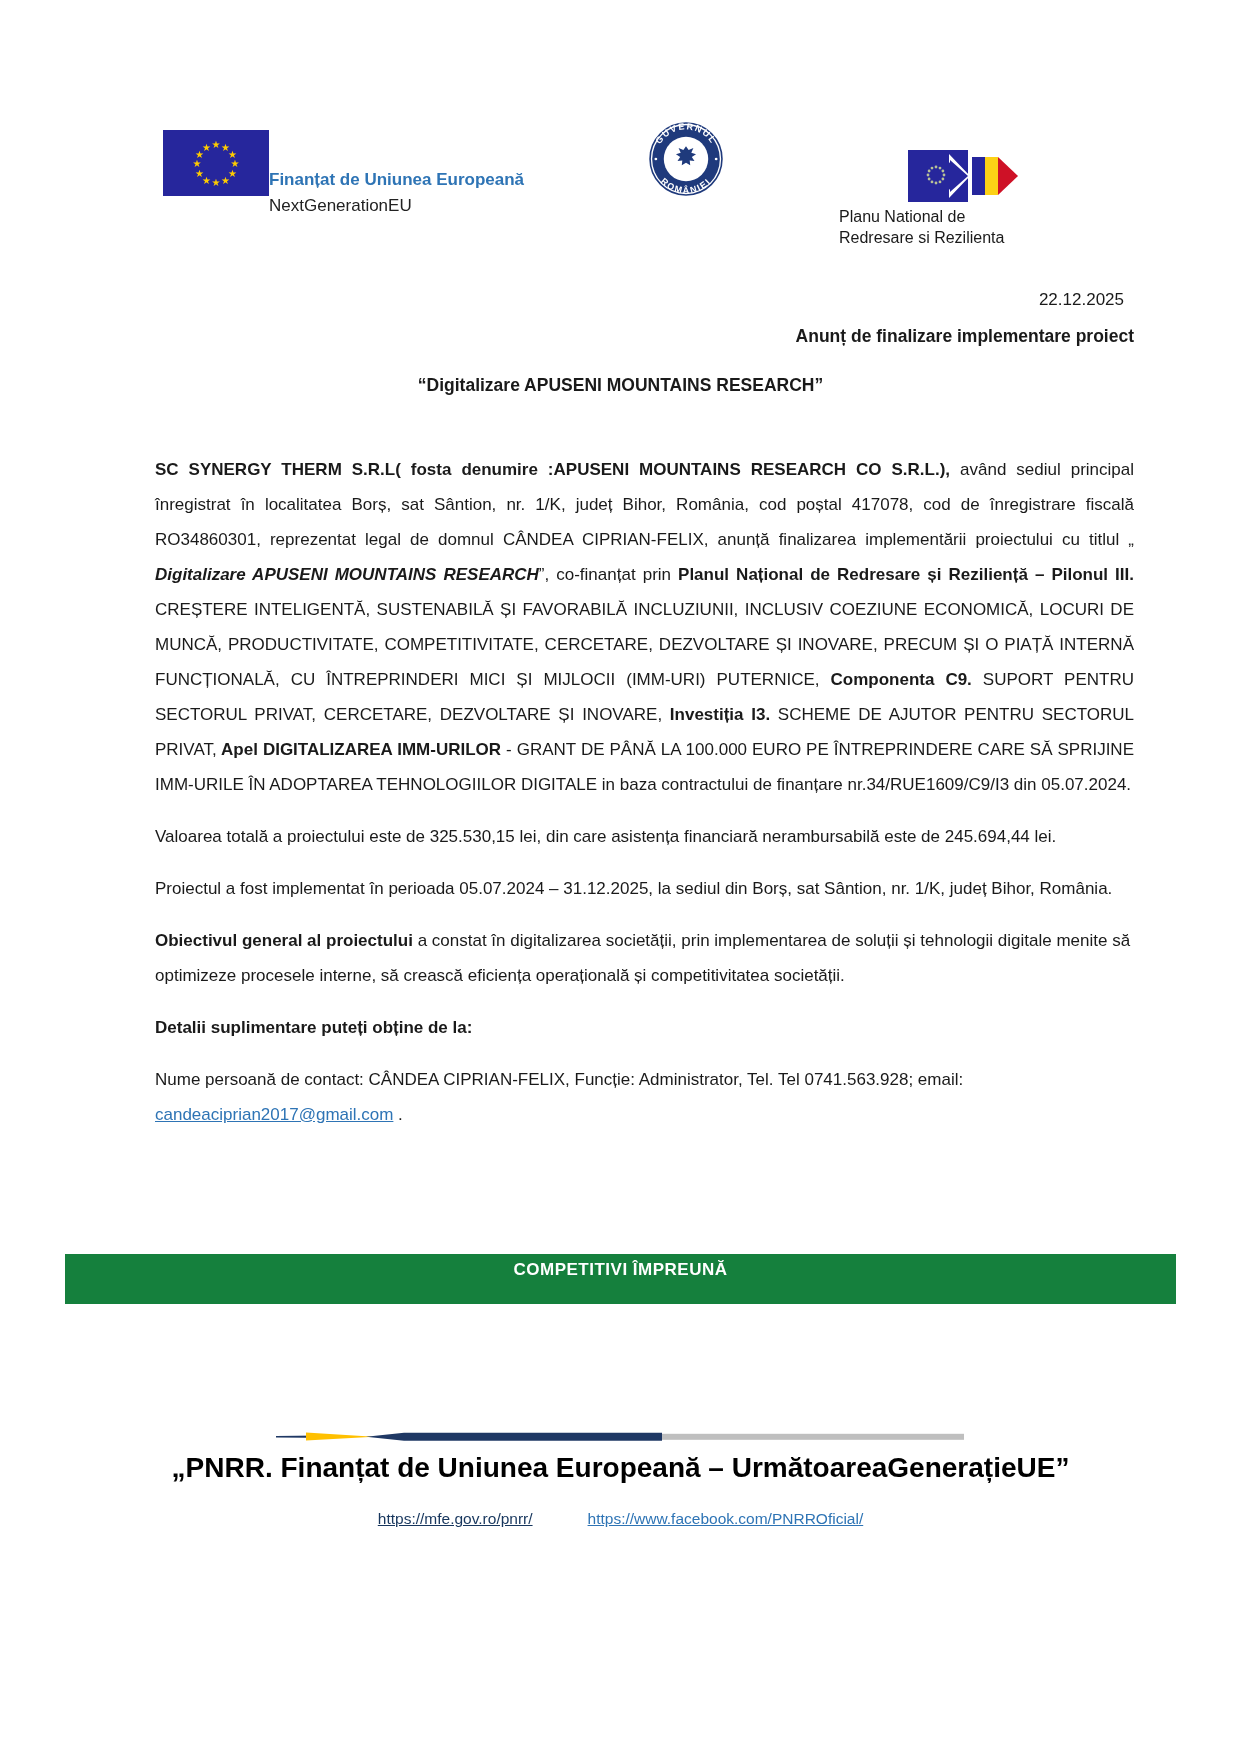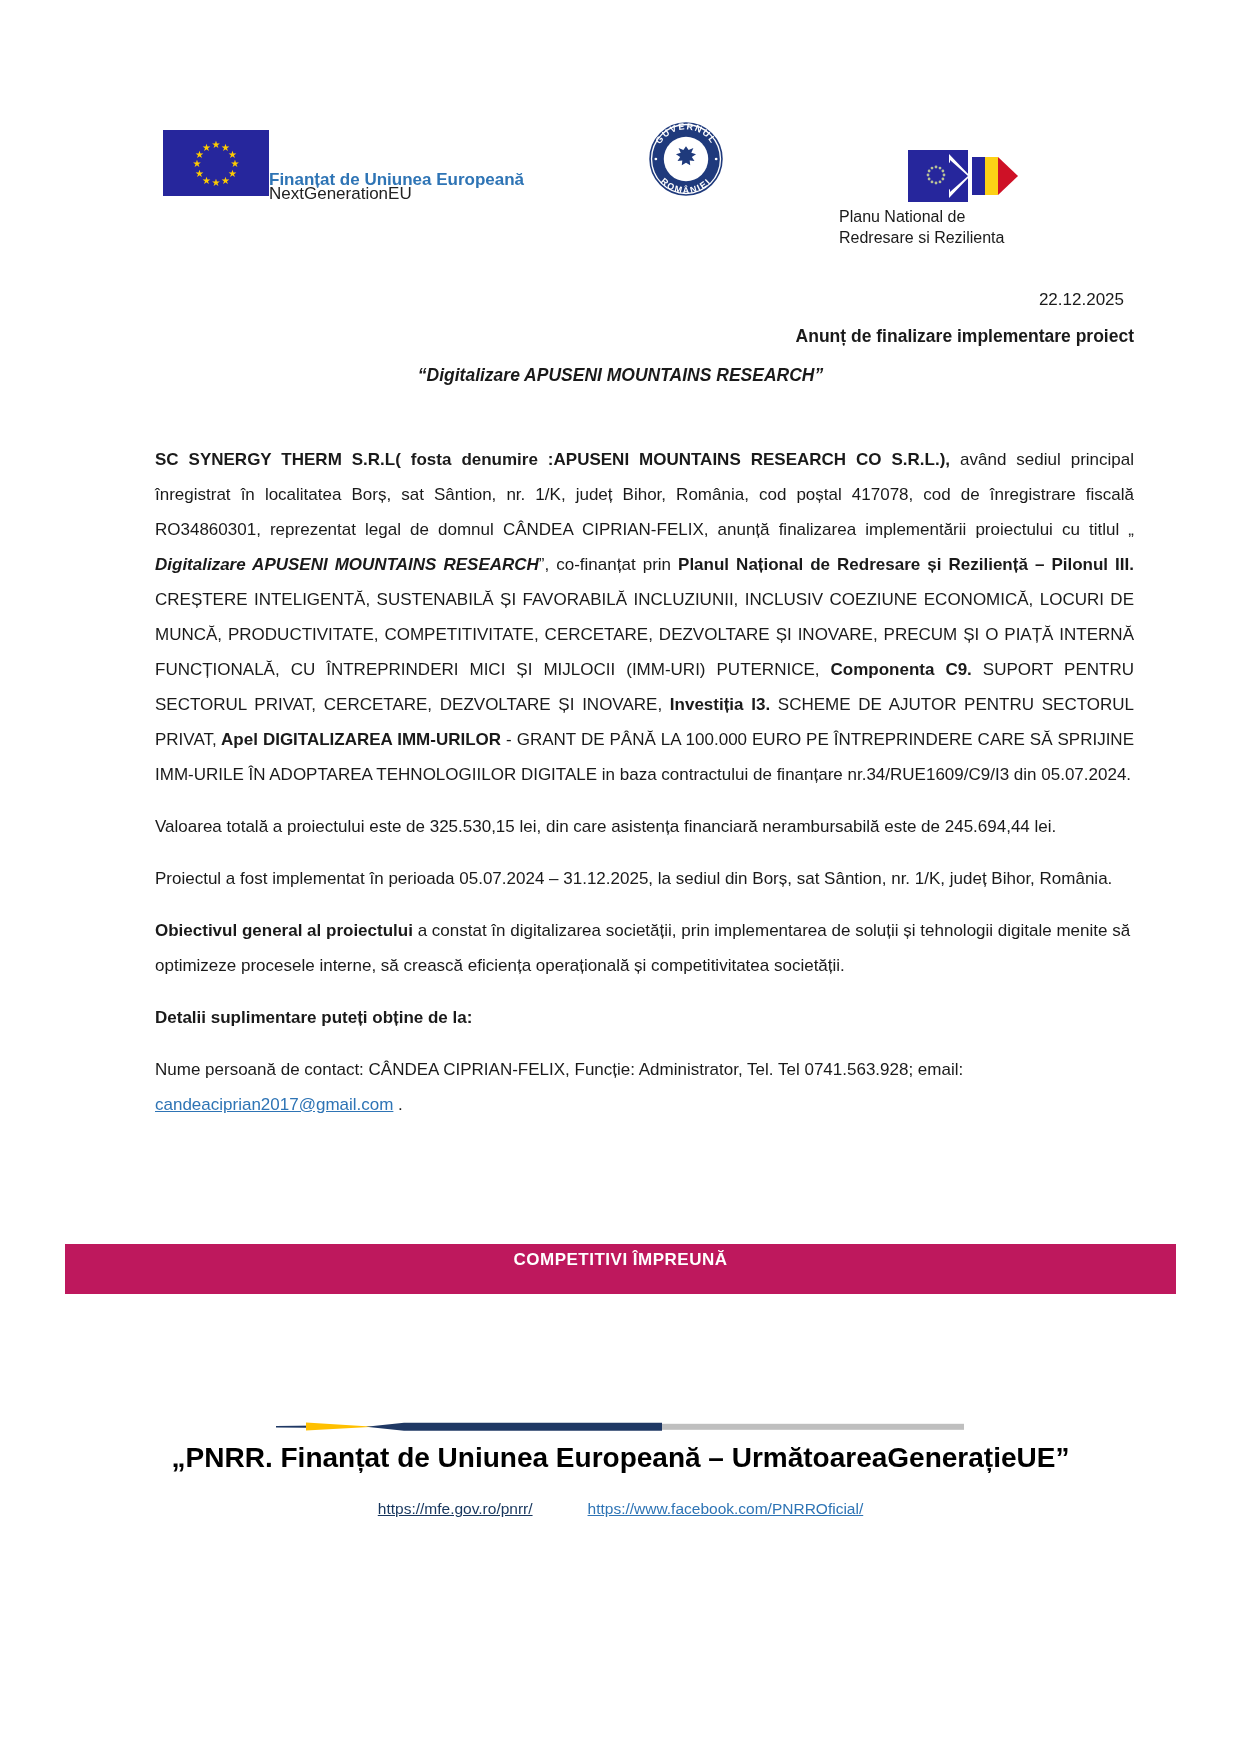--- a/index.html
+++ b/index.html
@@ -18,32 +18,32 @@
 
   
   .header { position: relative; height: 122px; margin-top: 128px; }
   .logo-eu { position: absolute; left: 56px; top: 0; width: 400px; height: 100px; }
   .logo-eu svg { position: absolute; left: 0; top: 2px; display: block; }
   .eu-line1 {
     position: absolute; left: 106px; top: 42px;
     font-size: 17px; font-weight: bold; color: #2e74b5; white-space: nowrap;
   }
   .eu-line2 {
-    position: absolute; left: 106px; top: 56px;
+    position: absolute; left: 106px; top: 68px;
     font-size: 17px; color: #222; white-space: nowrap;
   }
   .logo-gov { position: absolute; left: 542px; top: -6px; width: 74px; height: 74px; }
   .logo-pnrr { position: absolute; left: 732px; top: 22px; width: 250px; text-align: left; }
   .logo-pnrr svg { display: block; margin: 0 auto 4px; }
   .pnrr-caption { font-size: 16px; line-height: 21px; color: #1a1a1a; }
 
   
   .doc-date { text-align: right; font-size: 17px; margin: 40px 10px 0 0; }
   .doc-title { text-align: right; font-size: 17.5px; font-weight: bold; margin-top: 16px; }
-  .doc-subtitle { text-align: center; font-size: 17.5px; font-weight: bold; font-style: italic; margin-top: 18px; }
+  .doc-subtitle { text-align: center; font-size: 17.5px; font-weight: bold; margin-top: 28px; }
 
   
   .body-block { margin-top: 56px; margin-left: 48px; }
   p.doc-p {
     font-size: 17px;
     line-height: 35px;
     margin-bottom: 17px;
     text-align: left;
   }
   p.justify { text-align: justify; }
@@ -175,21 +175,21 @@
 
     <p class="doc-p">Proiectul a fost implementat în perioada 05.07.2024 – 31.12.2025, la sediul din Borș, sat Sântion, nr. 1/K, județ Bihor, România.</p>
 
     <p class="doc-p"><span class="b">Obiectivul general al proiectului</span><span> a constat în digitalizarea societății, prin implementarea de soluții și tehnologii digitale menite să optimizeze procesele interne, să crească eficiența operațională și competitivitatea societății.</span></p>
 
     <p class="doc-p b">Detalii suplimentare puteți obține de la:</p>
 
     <p class="doc-p"><span>Nume persoană de contact: CÂNDEA CIPRIAN-FELIX, Funcție: Administrator, Tel. Tel 0741.563.928; email: </span><a class="email-link">candeaciprian2017@gmail.com</a><span> .</span></p>
   </div>
 
-  <div class="banner" style="background-color: #be185d;">
+  <div class="banner" style="background-color: #15803d;">
     <span>COMPETITIVI ÎMPREUNĂ</span>
   </div>
 
   <div class="footer">
     <svg class="footer-bar" width="690" height="10" viewBox="0 0 690 10">
       <polygon points="0,4 62,3.2 62,6 0,5.4" fill="#1f3864"></polygon>
       <polygon points="30,0.5 98,4.8 30,8.6" fill="#ffc000"></polygon>
       <polygon points="90,4.8 128,0.8 386,0.8 386,8.8 128,8.8" fill="#1f3864"></polygon>
       <rect x="386" y="1.8" width="302" height="6" fill="#bfbfbf"></rect>
     </svg>

